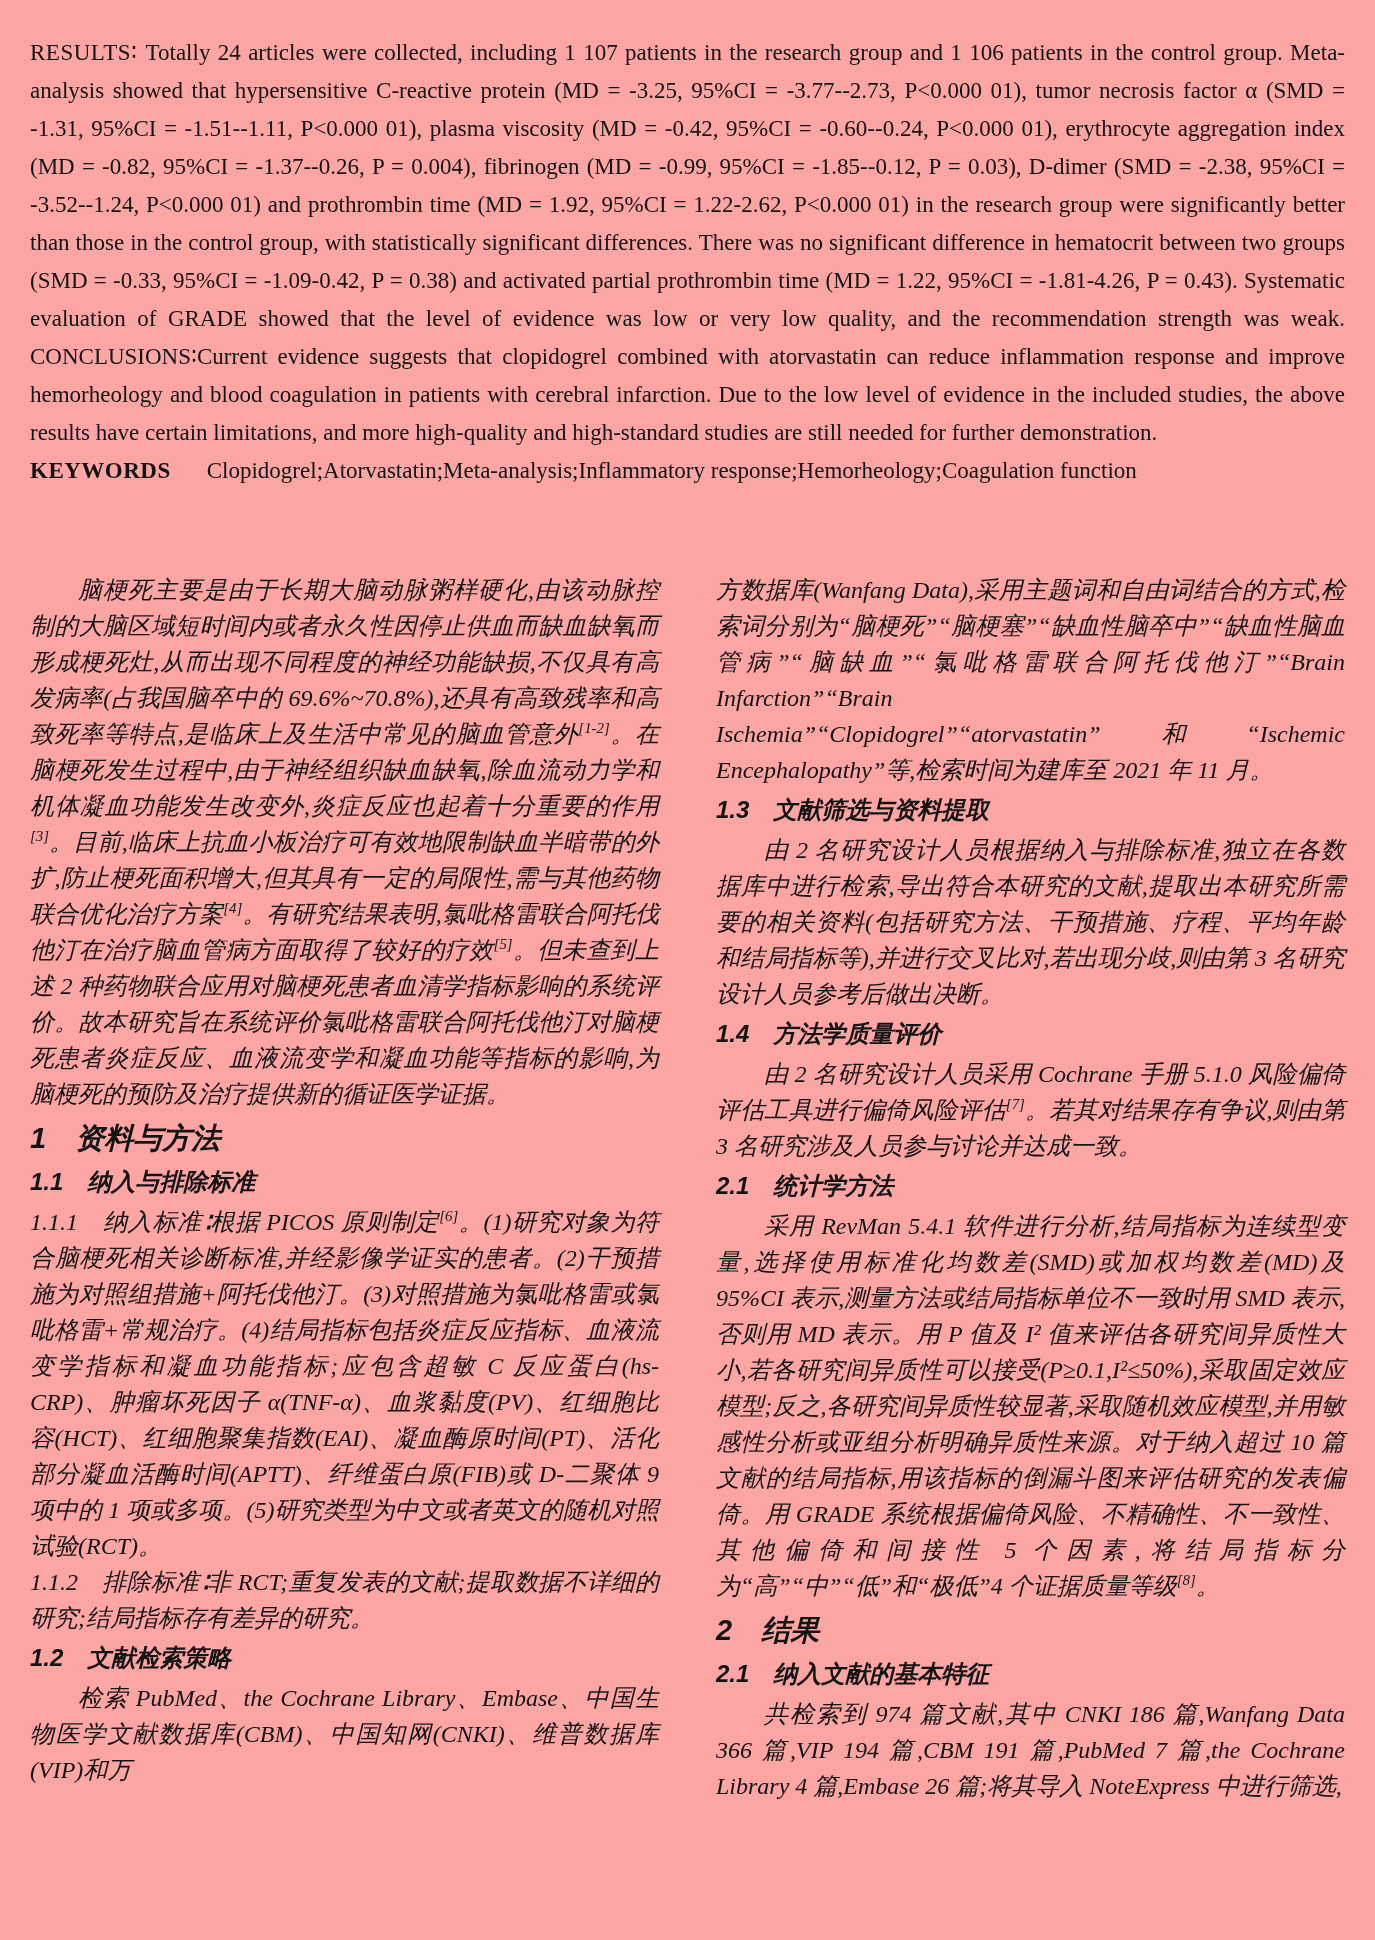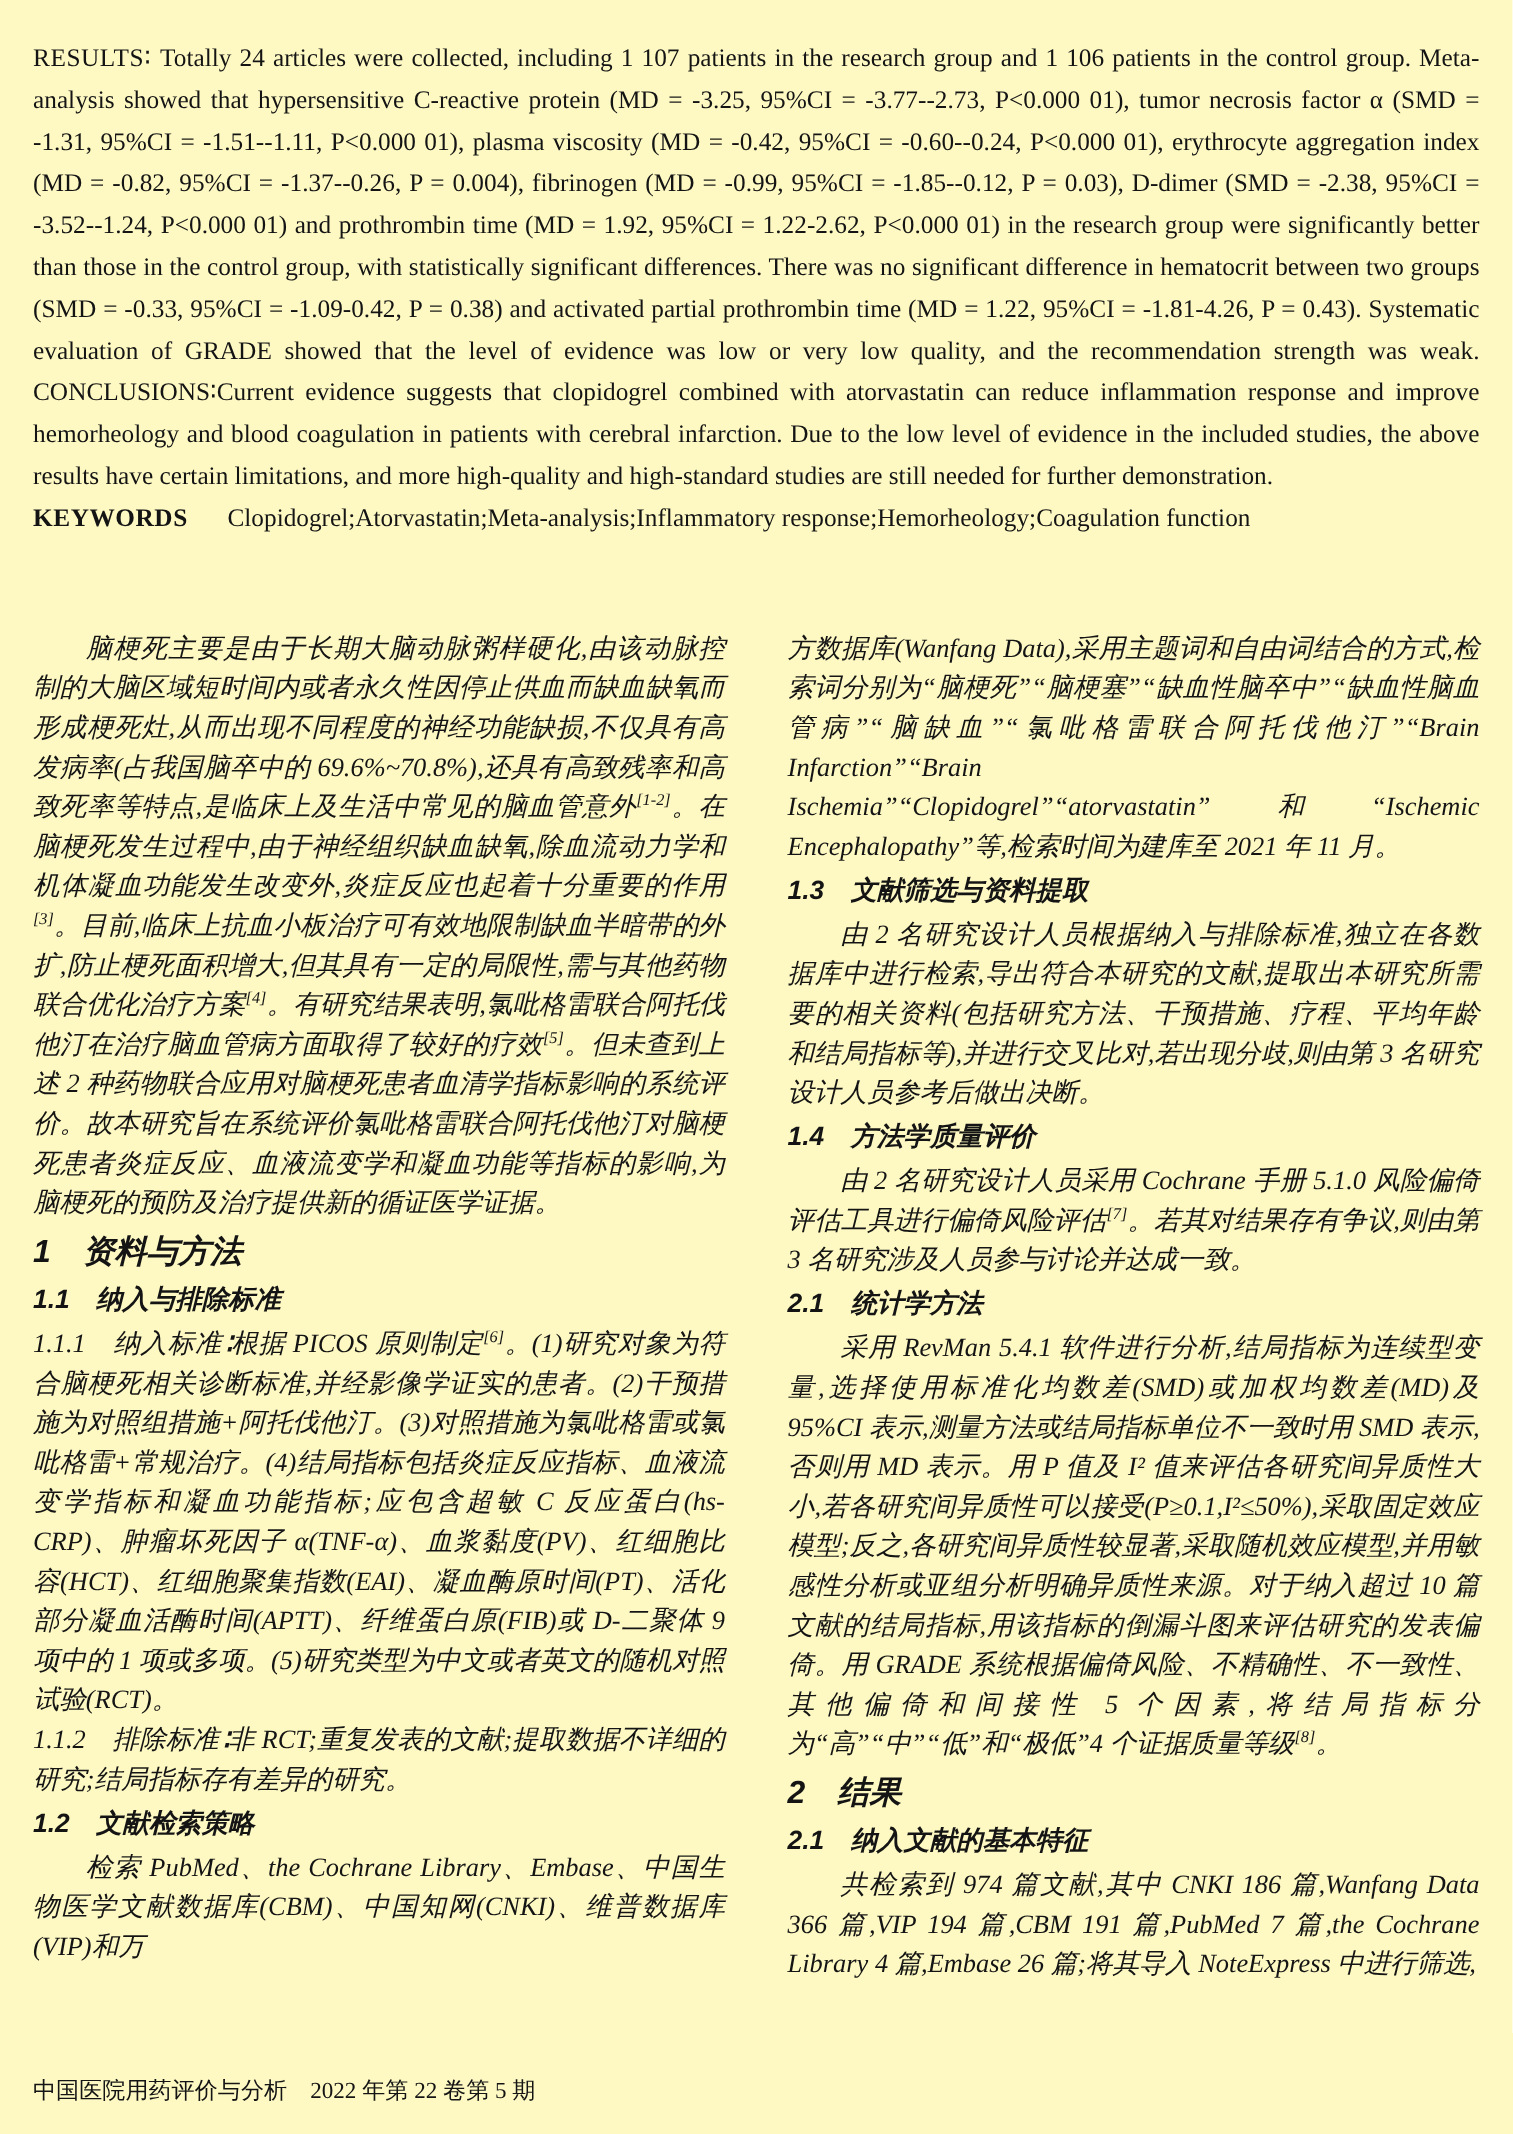--- a/index.html
+++ b/index.html
@@ -13,21 +13,21 @@
     overflow: hidden;
     color: #141414;
     font-family: "Liberation Serif", "DejaVu Serif", serif;
   }
   .page {
     position: relative;
     box-sizing: border-box;
     width: 1375px;
     height: 1940px;
     padding: 34px 30px 0 30px;
-    background: #fef9c3;
+    background: #fca5a5;
   }
   
   .abstract {
     font-size: 23px;
     line-height: 38px;
     text-align: justify;
   }
   .abstract p { margin: 0; }
   .results-label {
     letter-spacing: 0.5px;
@@ -126,16 +126,15 @@
         <div class="blk p">由 2 名研究设计人员采用 Cochrane 手册 5.1.0 风险偏倚评估工具进行偏倚风险评估<sup class="ref">[7]</sup>。若其对结果存有争议,则由第 3 名研究涉及人员参与讨论并达成一致。</div>
         <div class="blk h2">2.1　统计学方法</div>
         <div class="blk p">采用 RevMan 5.4.1 软件进行分析,结局指标为连续型变量,选择使用标准化均数差(SMD)或加权均数差(MD)及 95%CI 表示,测量方法或结局指标单位不一致时用 SMD 表示,否则用 MD 表示。用 P 值及 I² 值来评估各研究间异质性大小,若各研究间异质性可以接受(P≥0.1,I²≤50%),采取固定效应模型;反之,各研究间异质性较显著,采取随机效应模型,并用敏感性分析或亚组分析明确异质性来源。对于纳入超过 10 篇文献的结局指标,用该指标的倒漏斗图来评估研究的发表偏倚。用 GRADE 系统根据偏倚风险、不精确性、不一致性、其他偏倚和间接性 5 个因素,将结局指标分为“高”“中”“低”和“极低”4 个证据质量等级<sup class="ref">[8]</sup>。</div>
         <div class="blk h1">2　结果</div>
         <div class="blk h2">2.1　纳入文献的基本特征</div>
         <div class="blk p">共检索到 974 篇文献,其中 CNKI 186 篇,Wanfang Data 366 篇,VIP 194 篇,CBM 191 篇,PubMed 7 篇,the Cochrane Library 4 篇,Embase 26 篇;将其导入 NoteExpress 中进行筛选,</div>
       </div>
   </section>
 
   <div class="page-footer">
-    <span class="footer-right">中国医院用药评价与分析　2022 年第 22 卷第 5 期</span>
   </div>
 
 </div>
 
 </body></html>

